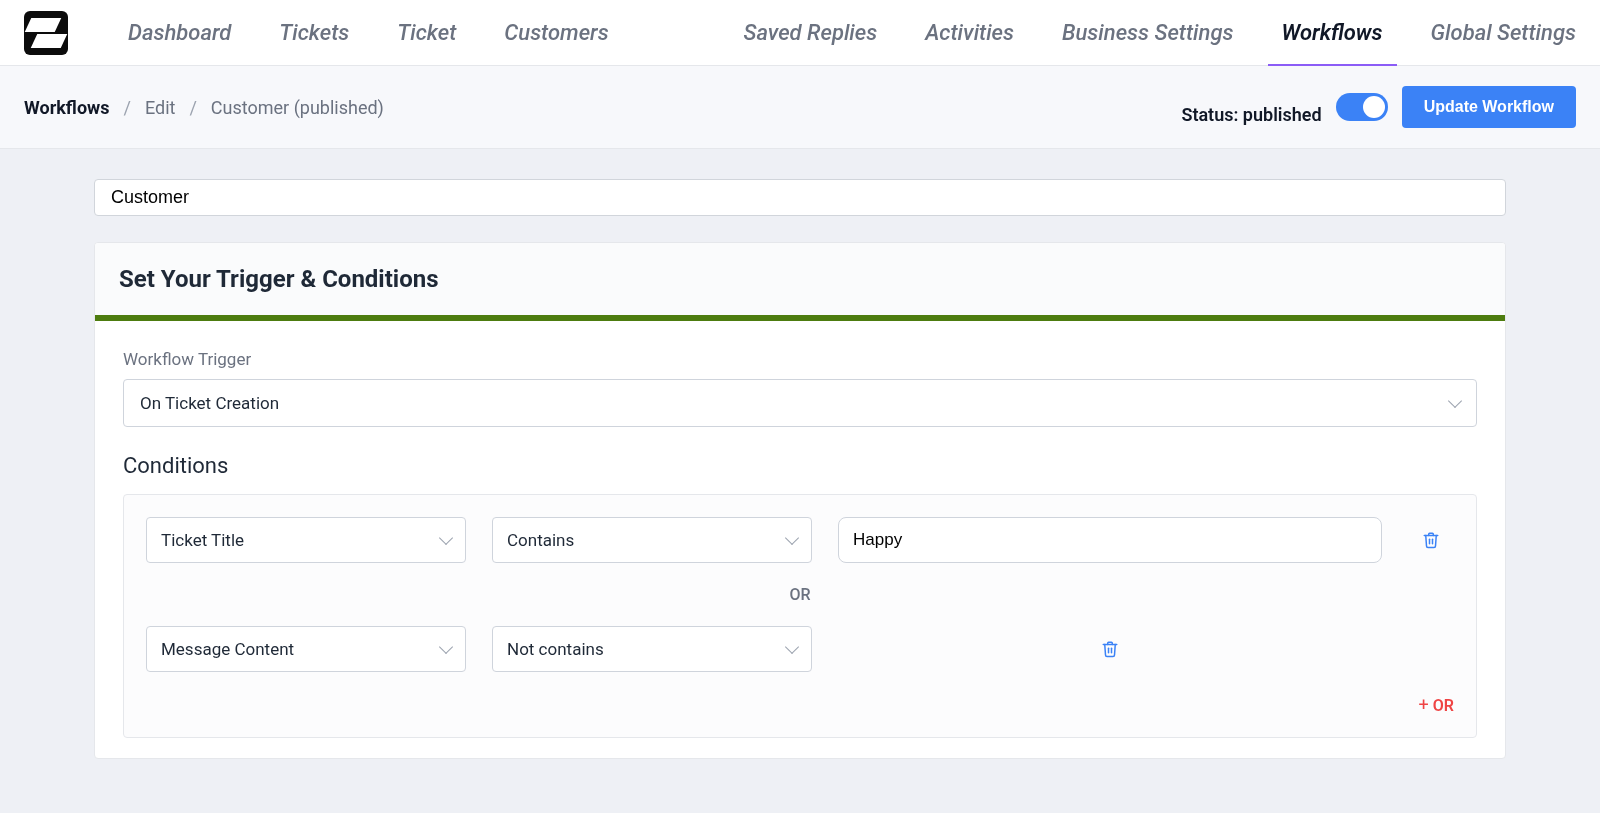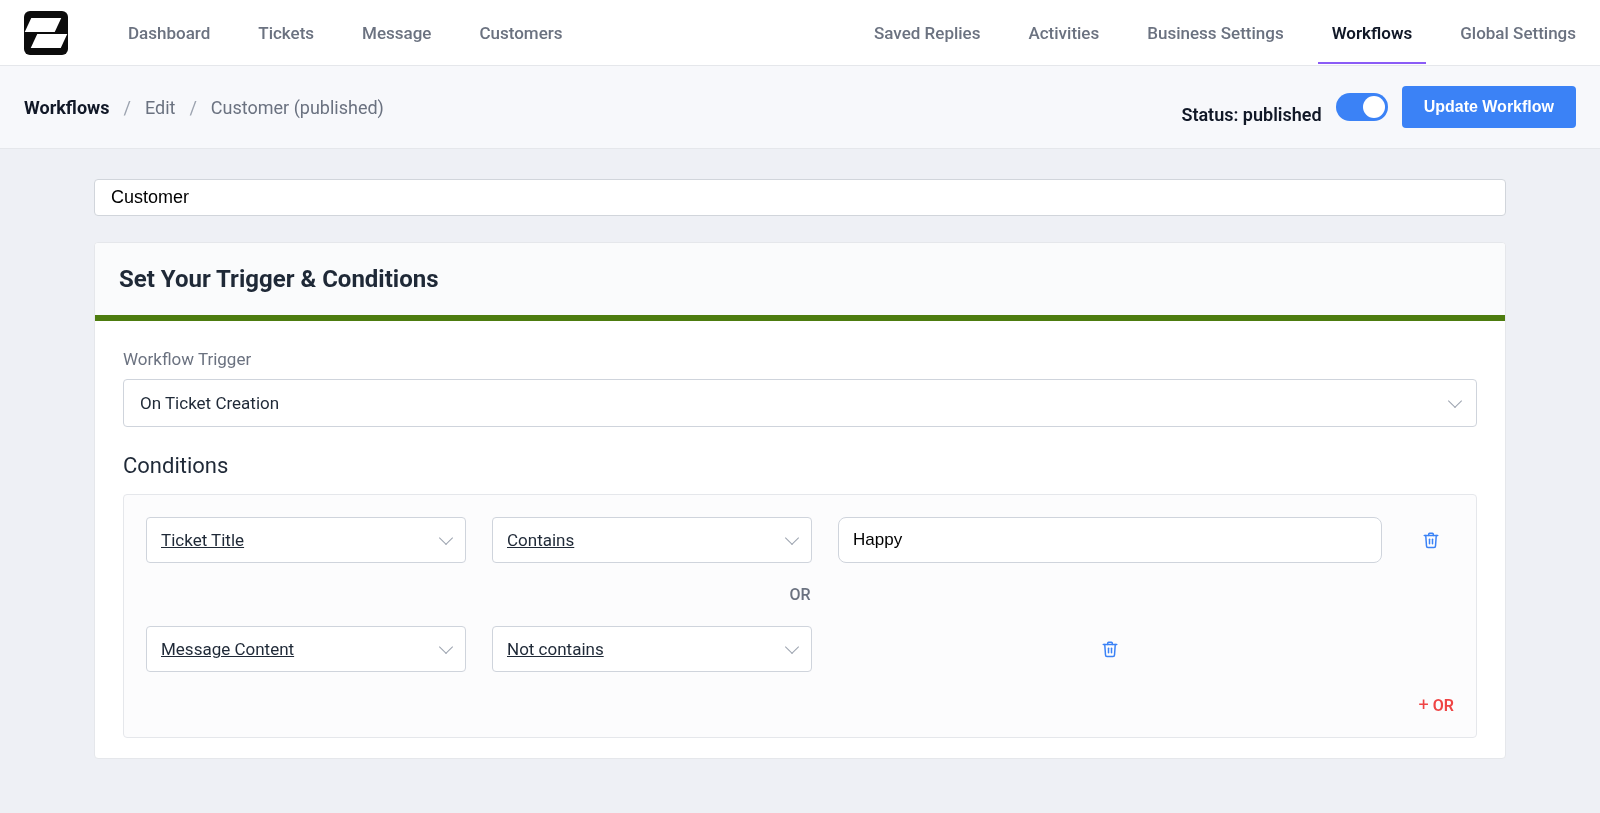--- a/index.html
+++ b/index.html
@@ -41,25 +41,26 @@
     background: #fff;
     transform: skewX(-25deg);
   }
   .logo::before { top: 7px; left: 4px; }
   .logo::after { bottom: 7px; right: 4px; }
 
   .nav-left, .nav-right { display: flex; align-items: center; gap: 48px; }
   .nav-right { margin-left: auto; }
   .nav-item {
     color: #6b7280;
-    font-size: 17px;
+    font-size: 22px;
     font-weight: 500;
     cursor: pointer;
     position: relative;
     padding: 20px 0;
+    font-style: italic;
   }
   .nav-item.active {
     color: #111827;
     font-weight: 600;
   }
   .nav-item.active::after {
     content: "";
     position: absolute;
     left: -14px;
     right: -14px;
@@ -202,32 +203,31 @@
   .small-select {
     display: flex;
     align-items: center;
     justify-content: space-between;
     border: 1px solid #cfd4dc;
     border-radius: 4px;
     padding: 12px 14px;
     font-size: 17px;
     background: #fff;
     cursor: pointer;
-    text-decoration: underline;
   }
 </style>
 </head>
 <body>
 
 <div class="navbar">
   <div class="logo"></div>
   <div class="nav-left">
     <div class="nav-item">Dashboard</div>
     <div class="nav-item">Tickets</div>
-    <div class="nav-item">Message</div>
+    <div class="nav-item">Ticket</div>
     <div class="nav-item">Customers</div>
   </div>
   <div class="nav-right">
     <div class="nav-item">Saved Replies</div>
     <div class="nav-item">Activities</div>
     <div class="nav-item">Business Settings</div>
     <div class="nav-item active">Workflows</div>
     <div class="nav-item">Global Settings</div>
   </div>
 </div>

